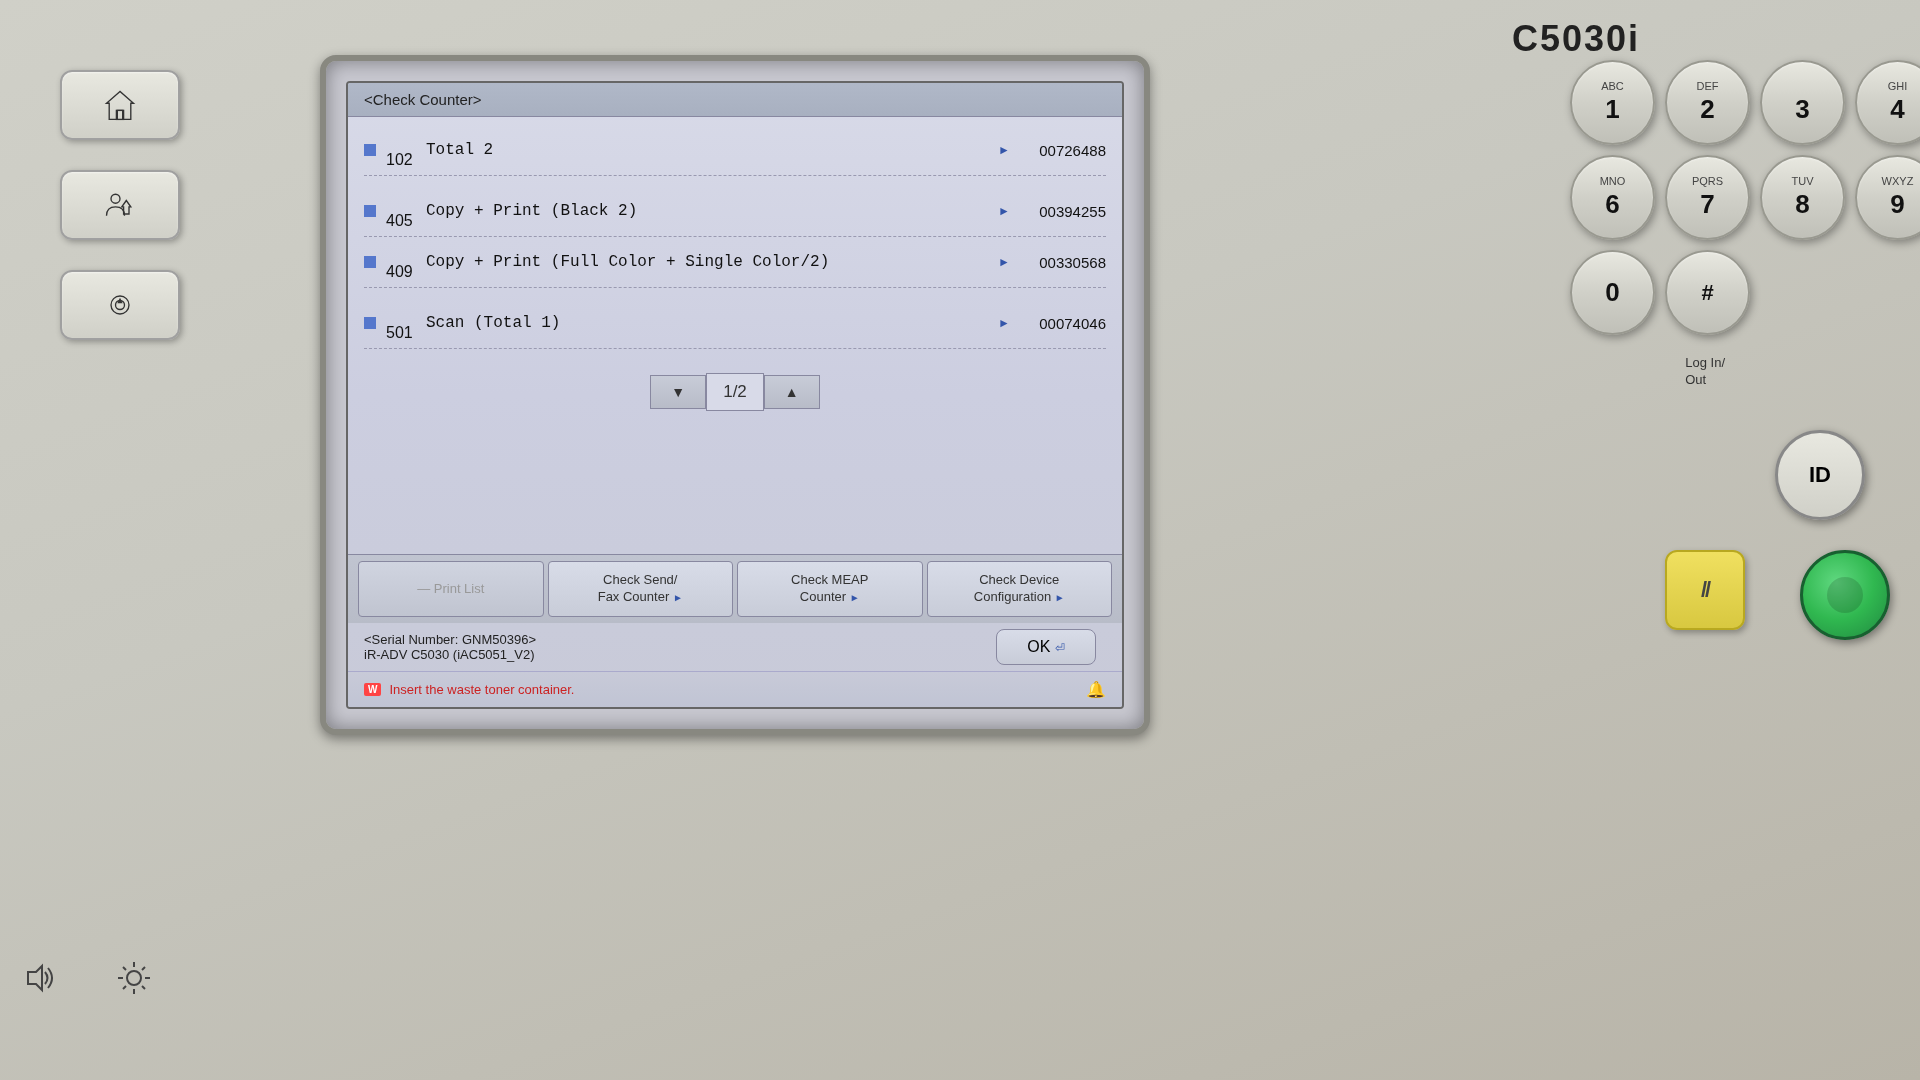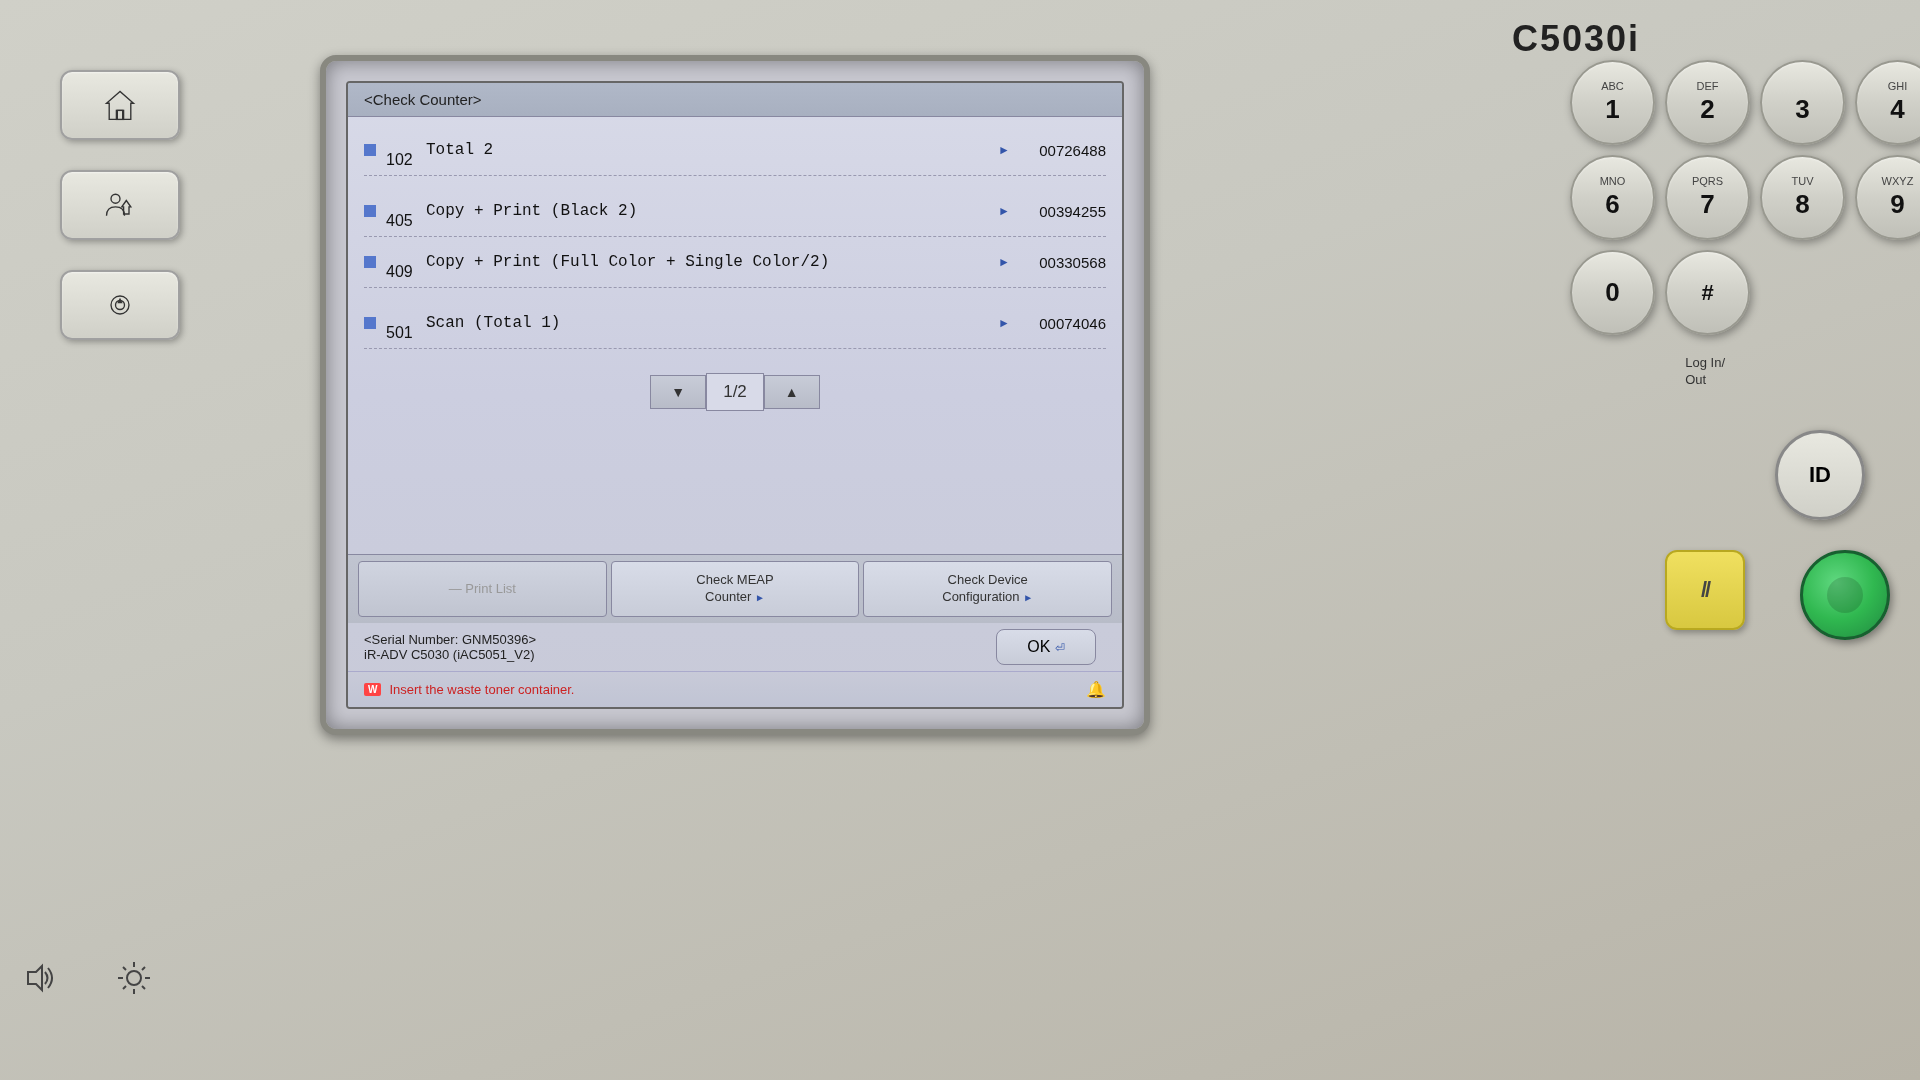--- a/index.html
+++ b/index.html
@@ -465,20 +465,24 @@
               <button class="page-btn">▲</button>
             </div>
           </div>
         </div>
 
         <div class="action-buttons">
           <button class="action-btn disabled">
             <span>― Print List</span>
           </button>
           <button class="action-btn">
+            <span>Check Send/<br>Fax Counter</span>
+            <span class="action-btn-arrow">►</span>
+          </button>
+          <button class="action-btn">
             <span>Check MEAP<br>Counter</span>
             <span class="action-btn-arrow">►</span>
           </button>
           <button class="action-btn">
             <span>Check Device<br>Configuration</span>
             <span class="action-btn-arrow">►</span>
           </button>
         </div>
 
         <div class="serial-ok-row">

